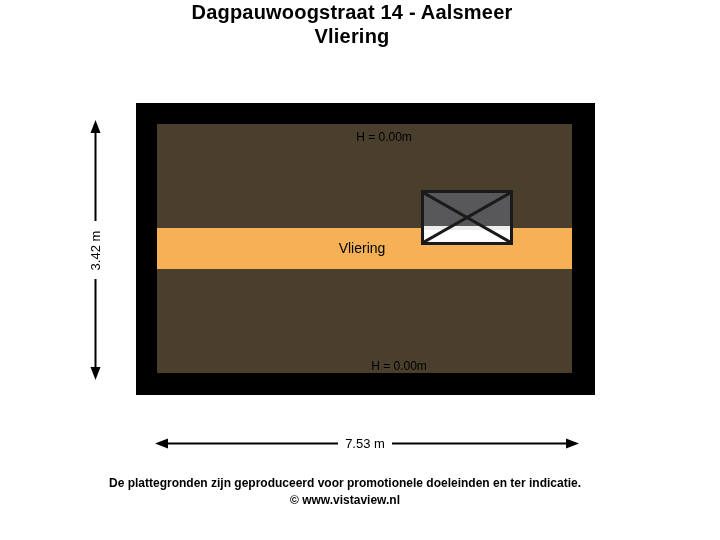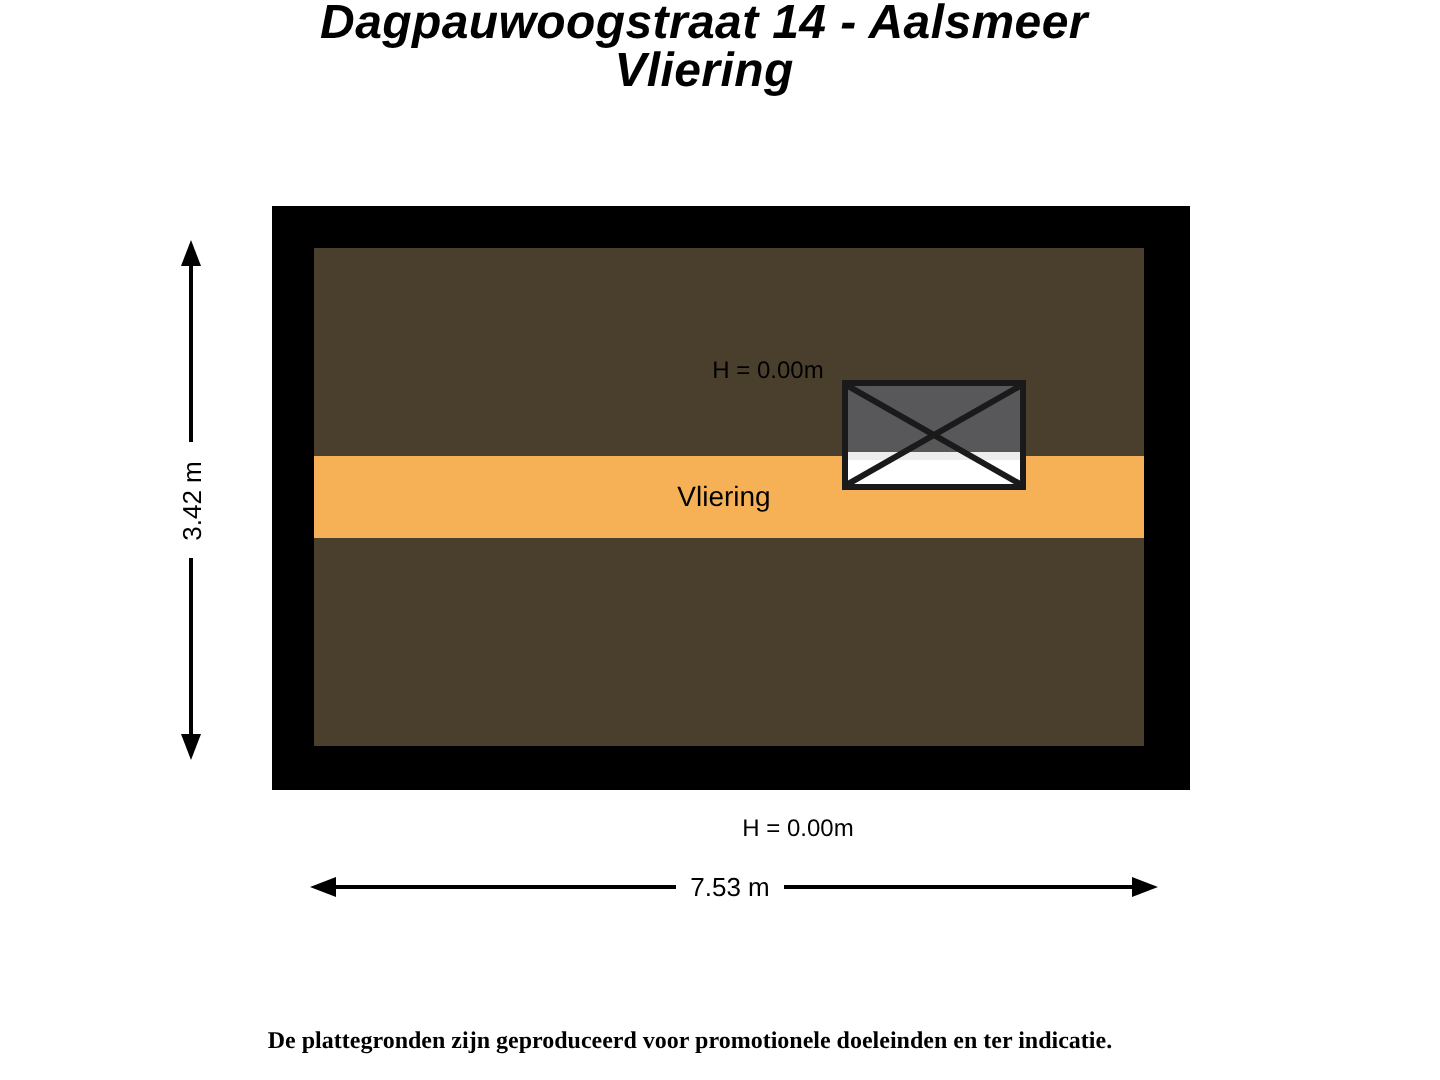--- a/index.html
+++ b/index.html
@@ -11,24 +11,23 @@
     font-family: "Liberation Sans", "DejaVu Sans", sans-serif;
     color: #000000;
   }
   .abs { position: absolute; }
 
   
   .title-block {
     left: 0; top: 6; width: 704px;
     text-align: center;
     font-weight: bold;
-    font-size: 24px;
+    font-size: 20px;
     line-height: 24px;
     letter-spacing: 0.2px;
-    font-style: italic;
   }
 
   
   .plan-wall {
     left: 136px; top: 103px;
     width: 459px; height: 292px;
     background: #000000;
   }
   .plan-floor {
     left: 157px; top: 124px;
@@ -39,21 +38,20 @@
     left: 157px; top: 228px;
     width: 415px; height: 41px;
     background: #F6B157;
   }
   .h-label {
     font-size: 12px;
     line-height: 14px;
     text-align: center;
     color: #000000;
     white-space: nowrap;
-    margin-top: 48px;
   }
   .h-label.top    { left: 338px; top: 130px; width: 92px; }
   .h-label.bottom { left: 353px; top: 359px; width: 92px; }
   .room-label {
     left: 312px; top: 240px; width: 100px;
     font-size: 14px; line-height: 17px;
     text-align: center;
     white-space: nowrap;
   }
 
@@ -88,26 +86,25 @@
   }
   .dim-label.horizontal {
     left: 338px; top: 432px;
     width: 54px; height: 23px;
     border-radius: 6px;
     white-space: nowrap;
   }
 
   
   .footer-block {
-    left: 0; top: 512px; width: 690px;
+    left: 0; top: 475px; width: 690px;
     text-align: center;
     font-weight: bold;
     font-size: 12px;
     line-height: 16.5px;
-    font-family: Liberation Serif, serif;
   }
 </style>
 </head>
 <body>
 
 <div class="abs title-block">
   <div>Dagpauwoogstraat 14 - Aalsmeer</div>
   <div>Vliering</div>
 </div>
 
@@ -137,13 +134,14 @@
 
 <svg class="abs dim-svg" style="left:153px; top:434px;" width="428" height="19">
   <line x1="6" y1="9.5" x2="422" y2="9.5" stroke="#000000" stroke-width="2"></line>
   <polygon points="2,9.5 15,4.5 15,14.5" fill="#000000"></polygon>
   <polygon points="426,9.5 413,4.5 413,14.5" fill="#000000"></polygon>
 </svg>
 <div class="abs dim-label horizontal">7.53 m</div>
 
 <div class="abs footer-block">
   <div>De plattegronden zijn geproduceerd voor promotionele doeleinden en ter indicatie.</div>
+  <div>© www.vistaview.nl</div>
 </div>
 
 </body></html>

